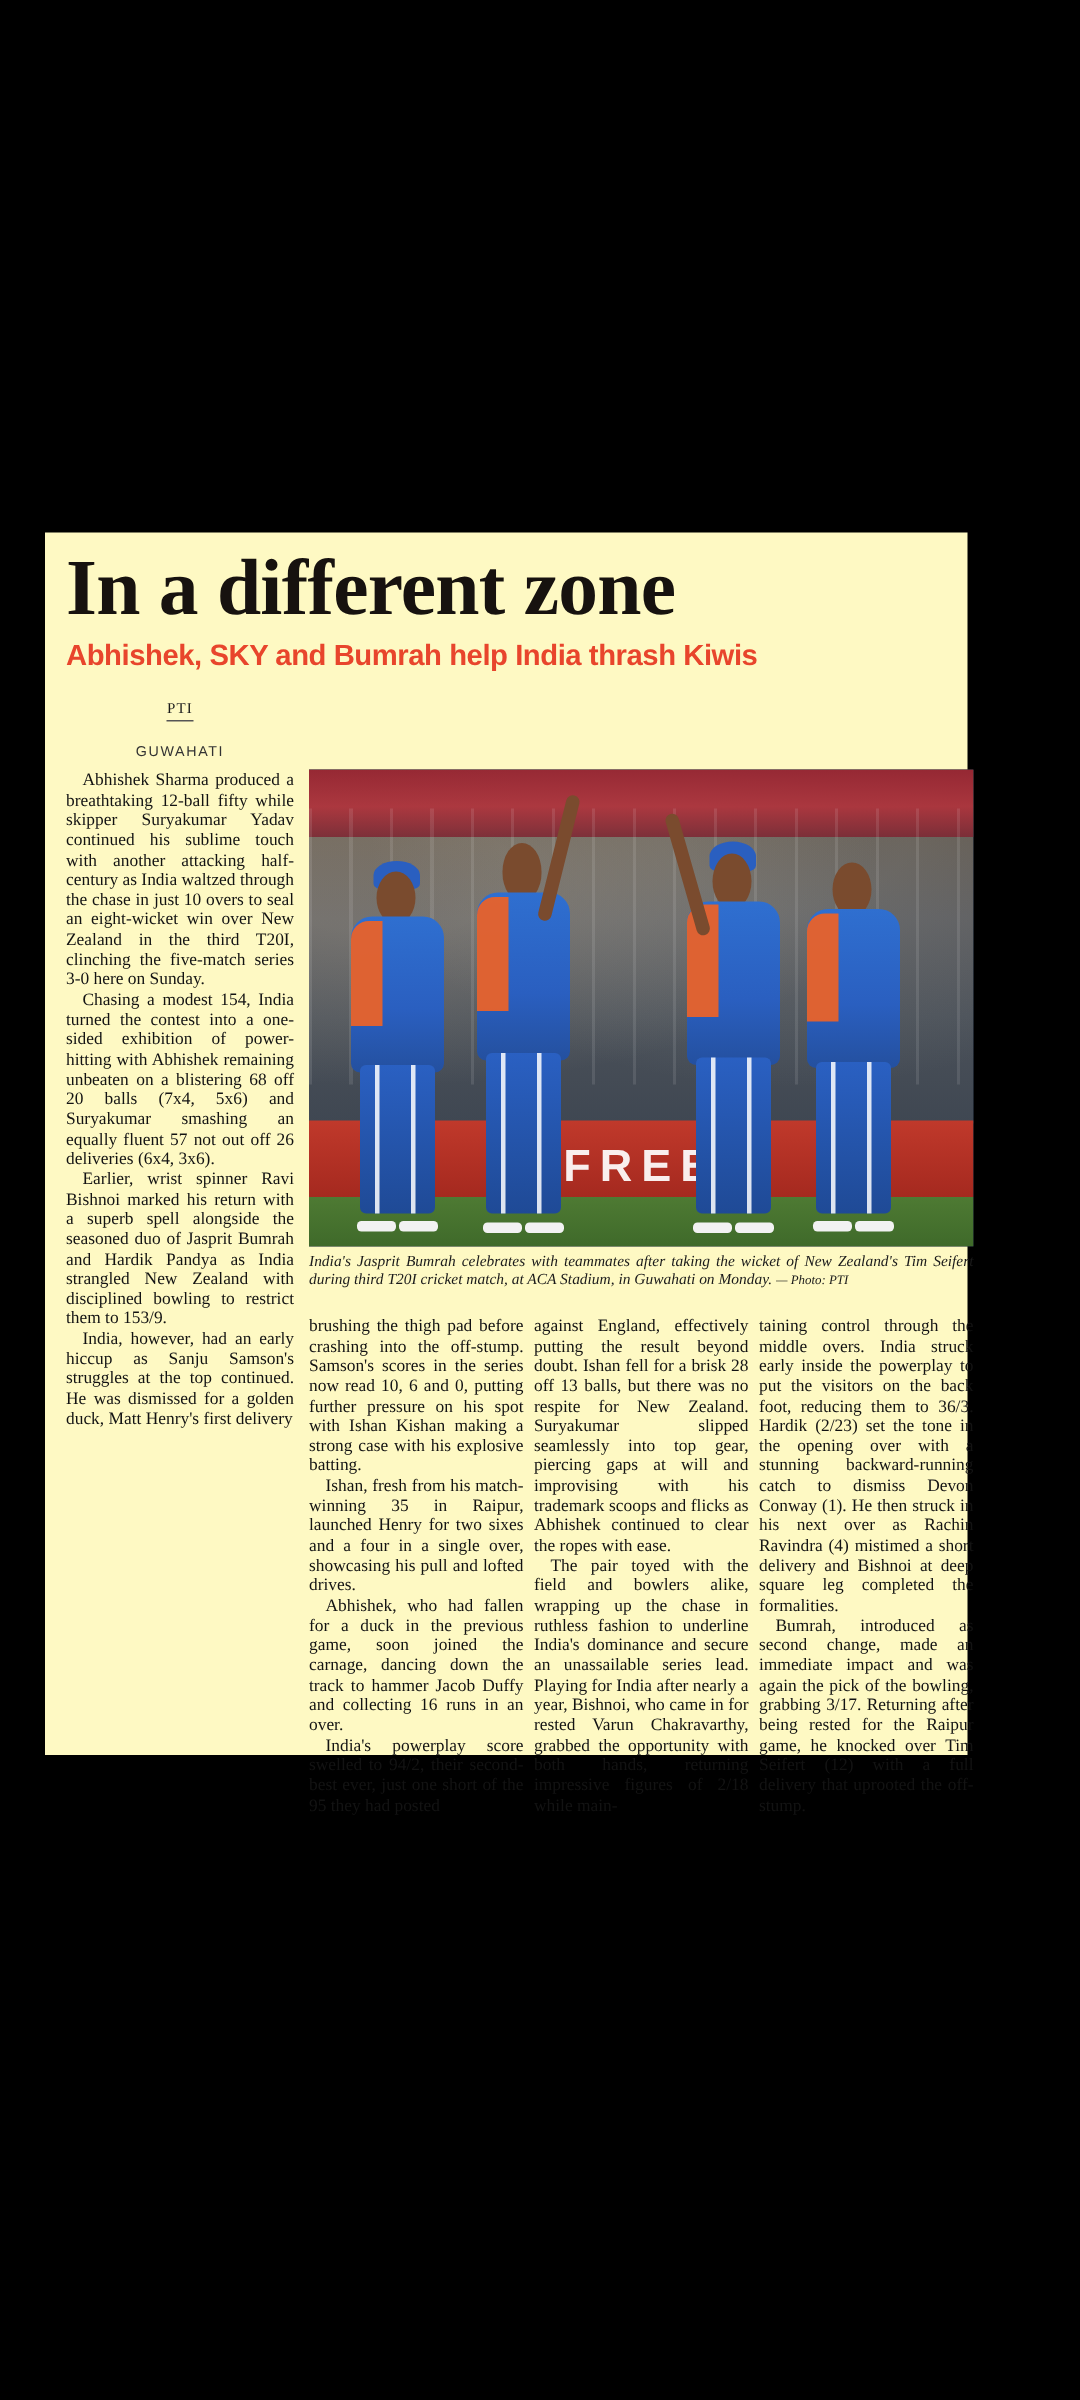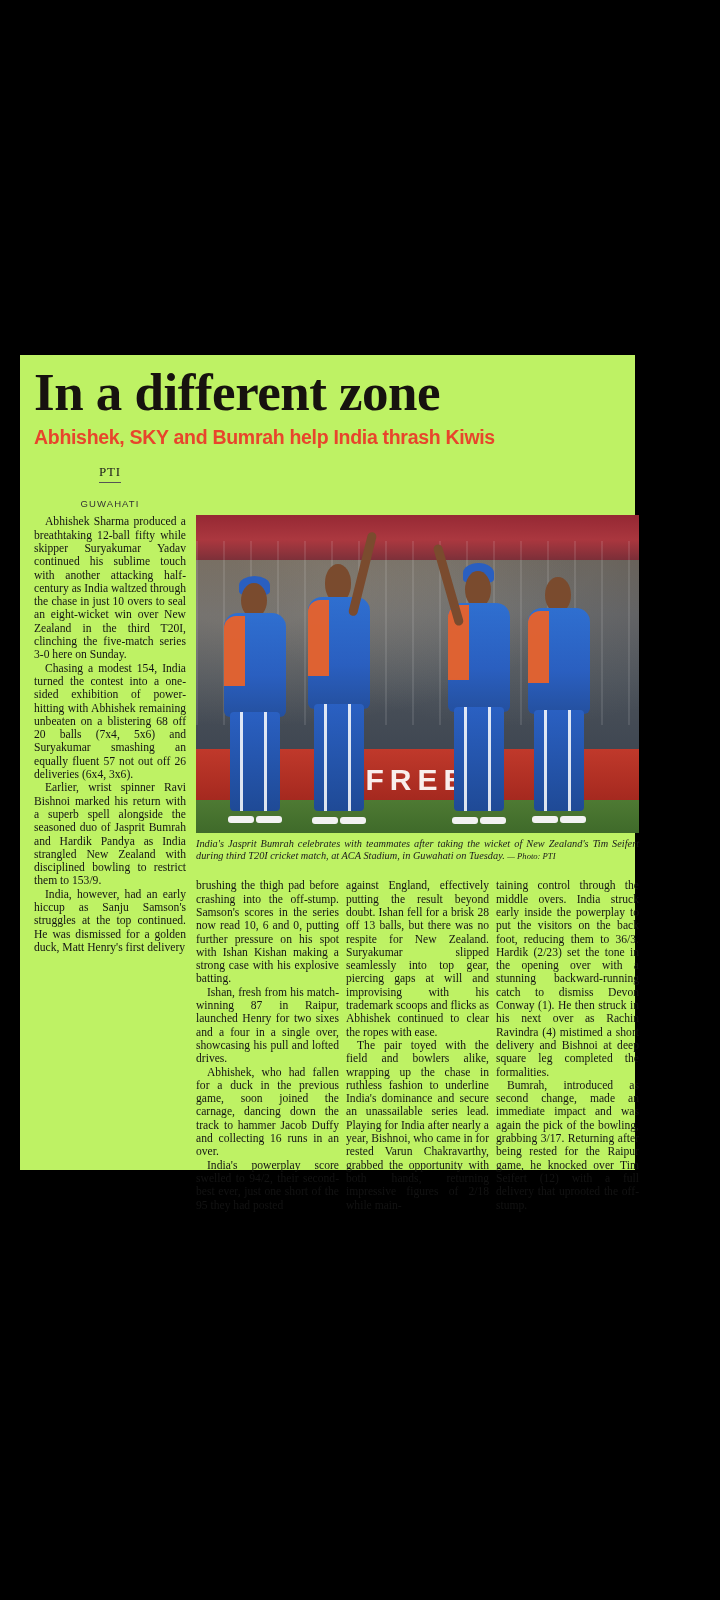--- a/index.html
+++ b/index.html
@@ -9,25 +9,25 @@
   }
   body {
     width: 720px;
     height: 1600px;
     overflow: hidden;
     font-family: "Liberation Serif", serif;
   }
 
   #page {
     position: absolute;
-    left: 20px;
+    left: 30px;
     top: 355px;
     width: 615px;
     height: 815px;
-    background: #bef264;
+    background: #fef9c3;
   }
 
   .inner {
     padding: 12px 14px 0 14px;
   }
 
   
   .headline {
     font-family: "Liberation Serif", serif;
     font-weight: bold;
@@ -48,21 +48,21 @@
   }
 
   
   .byline-wrap {
     width: 152px;
     text-align: center;
     margin-top: 14px;
   }
   .agency {
     font-family: "Liberation Serif", serif;
-    font-size: 13px;
+    font-size: 10px;
     letter-spacing: 0.8px;
     color: #1b1b1b;
     padding-bottom: 2px;
     display: inline-block;
     border-bottom: 1px solid #555;
   }
   .dateline {
     font-family: "Liberation Sans", sans-serif;
     font-size: 9.5px;
     letter-spacing: 1.1px;
@@ -271,34 +271,34 @@
             <div class="accent"></div>
             <div class="legs"></div>
             <div class="stripe" style="left:16px;"></div>
             <div class="stripe" style="left:40px;"></div>
             <div class="shoe" style="left:4px;"></div>
             <div class="shoe" style="left:32px;"></div>
           </div>
         </div>
 
         <div class="caption">
-          <span>India's Jasprit Bumrah celebrates with teammates after taking the wicket of New Zealand's Tim Seifert during third T20I cricket match, at ACA Stadium, in Guwahati on Tuesday.</span>
+          <span>India's Jasprit Bumrah celebrates with teammates after taking the wicket of New Zealand's Tim Seifert during third T20I cricket match, at ACA Stadium, in Guwahati on Monday.</span>
           <span class="credit">— Photo: PTI</span>
         </div>
       </div>
 
       <div class="col" id="col1">
           <p>Abhishek Sharma produced a breathtaking 12-ball fifty while skipper Suryakumar Yadav continued his sublime touch with another attacking half-century as India waltzed through the chase in just 10 overs to seal an eight-wicket win over New Zealand in the third T20I, clinching the five-match series 3-0 here on Sunday.</p>
           <p>Chasing a modest 154, India turned the contest into a one-sided exhibition of power-hitting with Abhishek remaining unbeaten on a blistering 68 off 20 balls (7x4, 5x6) and Suryakumar smashing an equally fluent 57 not out off 26 deliveries (6x4, 3x6).</p>
           <p>Earlier, wrist spinner Ravi Bishnoi marked his return with a superb spell alongside the seasoned duo of Jasprit Bumrah and Hardik Pandya as India strangled New Zealand with disciplined bowling to restrict them to 153/9.</p>
           <p>India, however, had an early hiccup as Sanju Samson's struggles at the top continued. He was dismissed for a golden duck, Matt Henry's first delivery</p>
         </div>
       <div class="col" id="col2">
           <p class="first">brushing the thigh pad before crashing into the off-stump. Samson's scores in the series now read 10, 6 and 0, putting further pressure on his spot with Ishan Kishan making a strong case with his explosive batting.</p>
-          <p>Ishan, fresh from his match-winning 87 in Raipur, launched Henry for two sixes and a four in a single over, showcasing his pull and lofted drives.</p>
+          <p>Ishan, fresh from his match-winning 35 in Raipur, launched Henry for two sixes and a four in a single over, showcasing his pull and lofted drives.</p>
           <p>Abhishek, who had fallen for a duck in the previous game, soon joined the carnage, dancing down the track to hammer Jacob Duffy and collecting 16 runs in an over.</p>
           <p>India's powerplay score swelled to 94/2, their second-best ever, just one short of the 95 they had posted</p>
         </div>
       <div class="col" id="col3">
           <p class="first">against England, effectively putting the result beyond doubt. Ishan fell for a brisk 28 off 13 balls, but there was no respite for New Zealand. Suryakumar slipped seamlessly into top gear, piercing gaps at will and improvising with his trademark scoops and flicks as Abhishek continued to clear the ropes with ease.</p>
           <p>The pair toyed with the field and bowlers alike, wrapping up the chase in ruthless fashion to underline India's dominance and secure an unassailable series lead. Playing for India after nearly a year, Bishnoi, who came in for rested Varun Chakravarthy, grabbed the opportunity with both hands, returning impressive figures of 2/18 while main-</p>
         </div>
       <div class="col" id="col4">
           <p class="first">taining control through the middle overs. India struck early inside the powerplay to put the visitors on the back foot, reducing them to 36/3. Hardik (2/23) set the tone in the opening over with a stunning backward-running catch to dismiss Devon Conway (1). He then struck in his next over as Rachin Ravindra (4) mistimed a short delivery and Bishnoi at deep square leg completed the formalities.</p>
           <p>Bumrah, introduced as second change, made an immediate impact and was again the pick of the bowling, grabbing 3/17. Returning after being rested for the Raipur game, he knocked over Tim Seifert (12) with a full delivery that uprooted the off-stump.</p>

